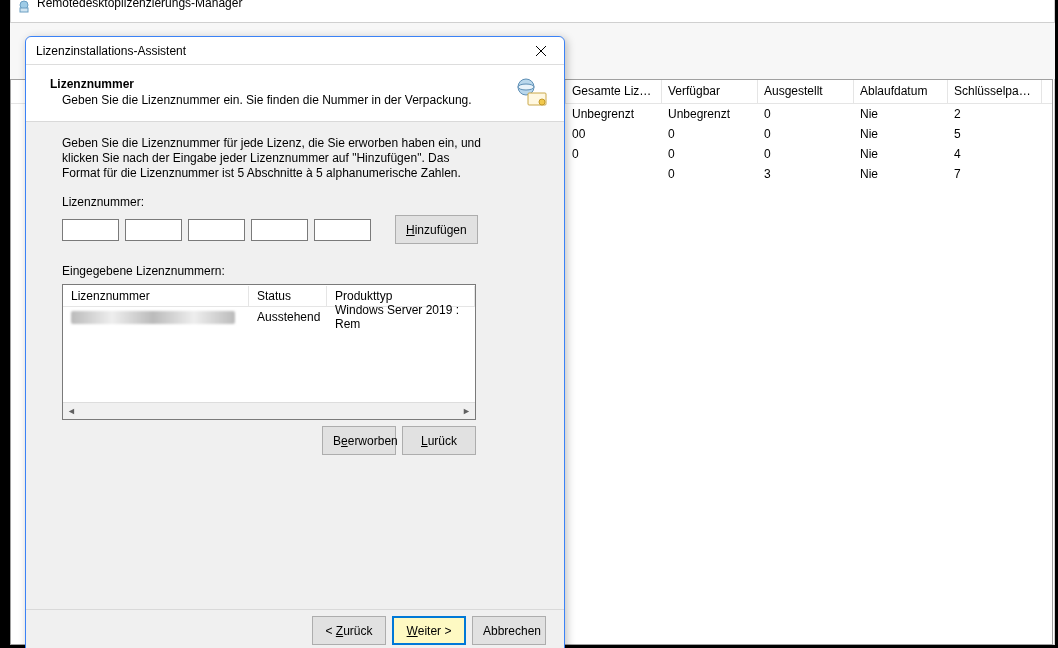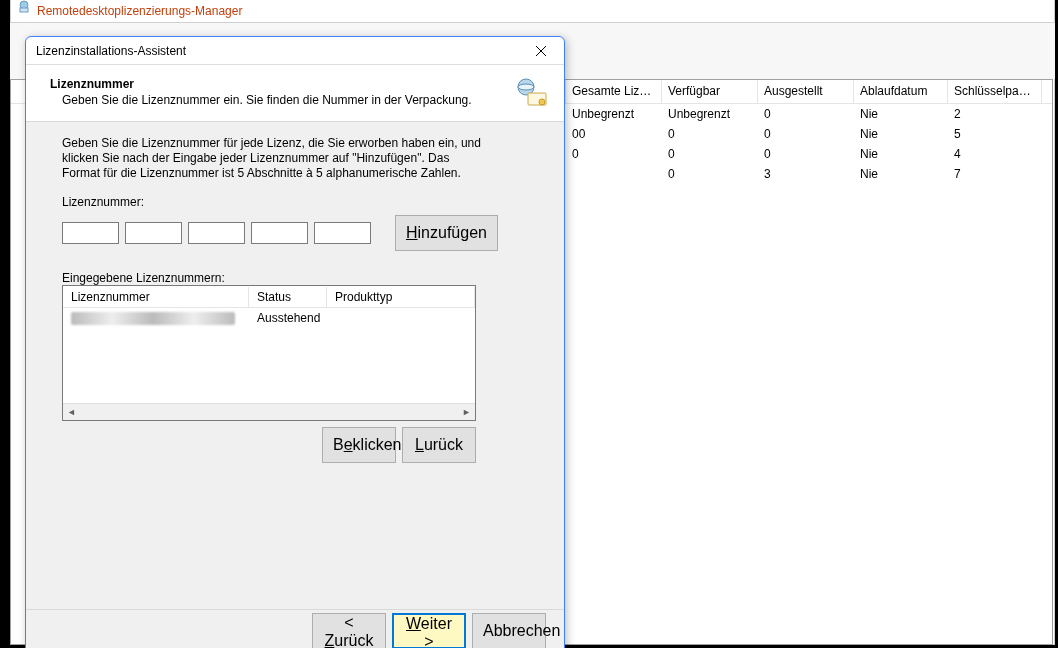--- a/index.html
+++ b/index.html
@@ -3,22 +3,22 @@
 <meta charset="utf-8">
 <style>
   * { box-sizing: border-box; }
   html, body { margin:0; padding:0; font-family: "Segoe UI", Tahoma, sans-serif; font-size:12px; color:#000; background:#000; }
   .screen { position:relative; width:1058px; height:648px; background:#000; overflow:hidden; }
   .bg-window {
     position:absolute; left:10px; top:0; width:1045px; height:645px;
     background:#fff; border:1px solid #d0d0d0; border-top:none;
   }
   .bg-titlebar {
-    height:22px; line-height:22px; padding:0 6px; color:#c2410c; font-size:12px;
-    display:flex; align-items:flex-start; gap:6px;
+    height:22px; line-height:22px; padding:8px 6px; color:#000000; font-size:12px;
+    display:flex; align-items:flex-end; gap:6px;
   }
   .bg-titlebar svg { flex-shrink:0; }
   .bg-client {
     position:absolute; left:10px; top:22px; width:1045px; height:623px;
     border-top:1px solid #d0d0d0;
   }
   .bg-toolbar-placeholder {
     position:absolute; left:0; top:0; width:100%; height:56px;
     background:#f7f7f7;
   }
@@ -73,27 +73,27 @@
     padding:14px 32px 0 36px; font-size:12px;
   }
   .instruction { line-height:15px; margin-bottom:14px; max-width:420px; }
   .label-row { margin-bottom:6px; }
   .license-input-row { display:flex; align-items:center; gap:6px; margin-bottom:20px; }
   .lic-input {
     width:57px; height:22px; border:1px solid #7a7a7a; background:#fff; font-size:12px;
     padding:2px 3px;
   }
   .btn {
-    height:36px; border:1px solid #adadad; background:#e1e1e1;
-    font-size:16px; padding:0 10px; cursor:default;
+    height:29px; border:1px solid #adadad; background:#e1e1e1;
+    font-size:12px; padding:0 10px; cursor:default;
   }
   .btn.primary { border:2px solid #0078d7; background:#fef9c3; padding:0 9px; }
   .underline-letter { text-decoration:underline; }
 
-  .list-label { }
+  .list-label { margin-bottom:6px; }
   .list-box {
     width:414px; height:136px; border:1px solid #7a7a7a; background:#fff;
     position:relative; overflow:hidden;
   }
   .list-header {
     display:flex; height:22px; align-items:center; border-bottom:1px solid #e5e5e5;
     font-size:12px;
   }
   .list-header .lc { padding:3px 8px; border-right:1px solid #e5e5e5; }
   .lc1{width:186px} .lc2{width:78px} .lc3{flex:1}
@@ -229,30 +229,31 @@
         <div class="list-header">
           <div class="lc lc1">Lizenznummer</div>
           <div class="lc lc2">Status</div>
           <div class="lc lc3">Produkttyp</div>
         </div>
         <div class="list-row">
           <div class="lc lc1">
               <div class="blurred-key"></div>
             </div>
           <div class="lc lc2">Ausstehend</div>
+          <div class="lc lc3">Windows Server 2019 : Rem</div>
         </div>
         <div class="list-scroll-x">
           <div class="arrow">◄</div>
           <div class="track"></div>
           <div class="arrow">►</div>
         </div>
       </div>
 
       <div class="edit-del-row">
-        <button class="btn" style="width:74px"><span>B</span><span class="underline-letter">e</span><span>klicken</span></button>
+        <button class="btn" style="width:74px"><span>B</span><span class="underline-letter">e</span><span>erworben</span></button>
         <button class="btn" style="width:74px"><span class="underline-letter">L</span><span>urück</span></button>
       </div>
     </div>
 
     <div class="dlg-footer">
       <button class="btn">&lt; <span class="underline-letter">Z</span>urück</button>
       <button class="btn primary"><span class="underline-letter">W</span>eiter &gt;</button>
       <button class="btn">Abbrechen</button>
     </div>
   </div>

